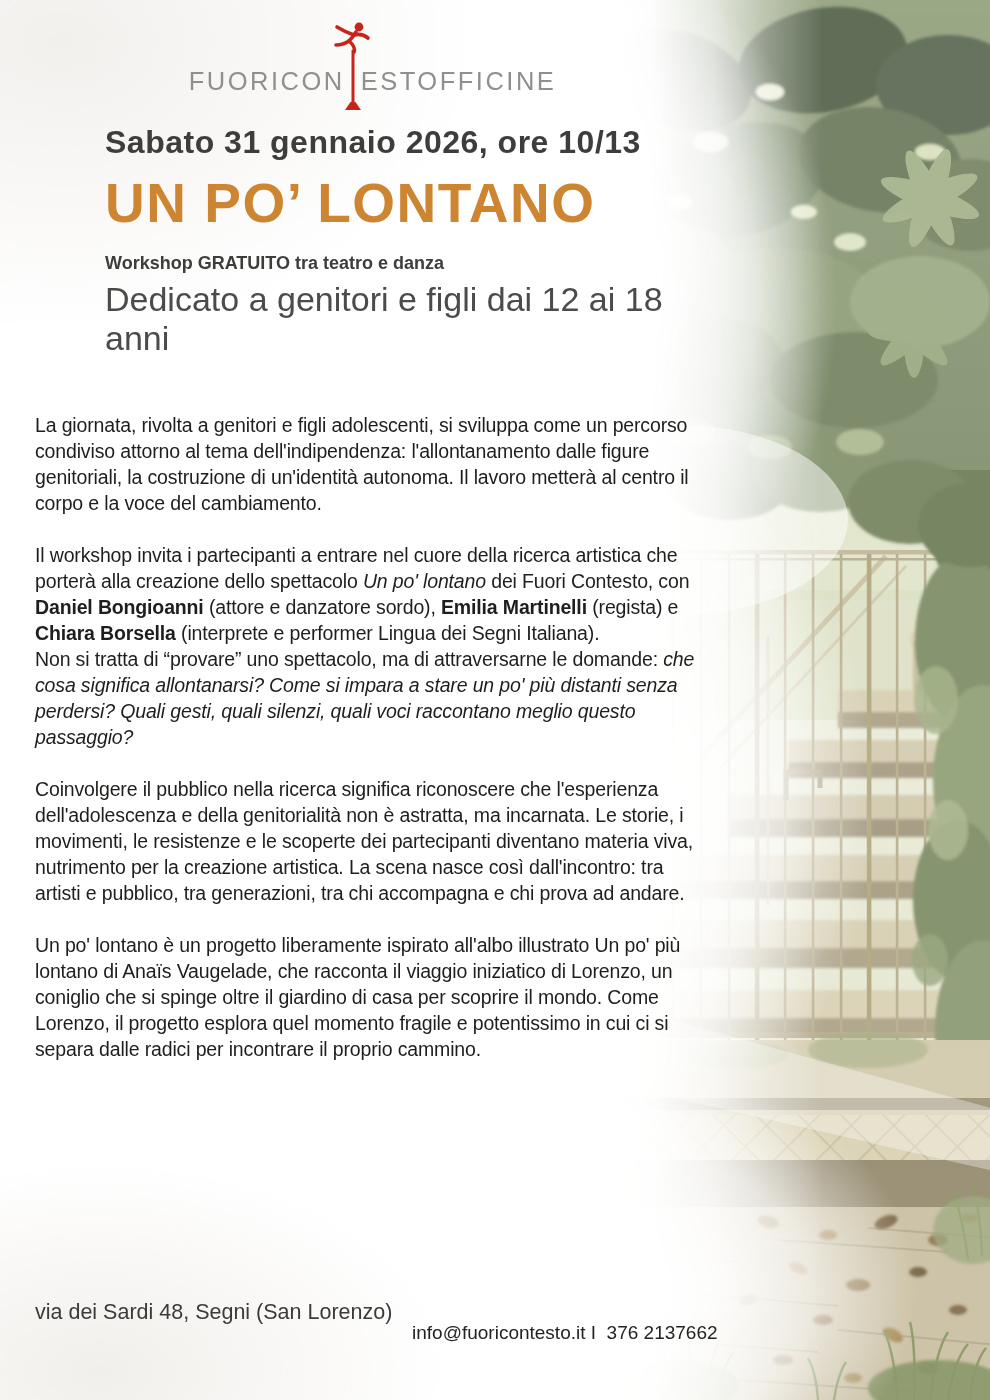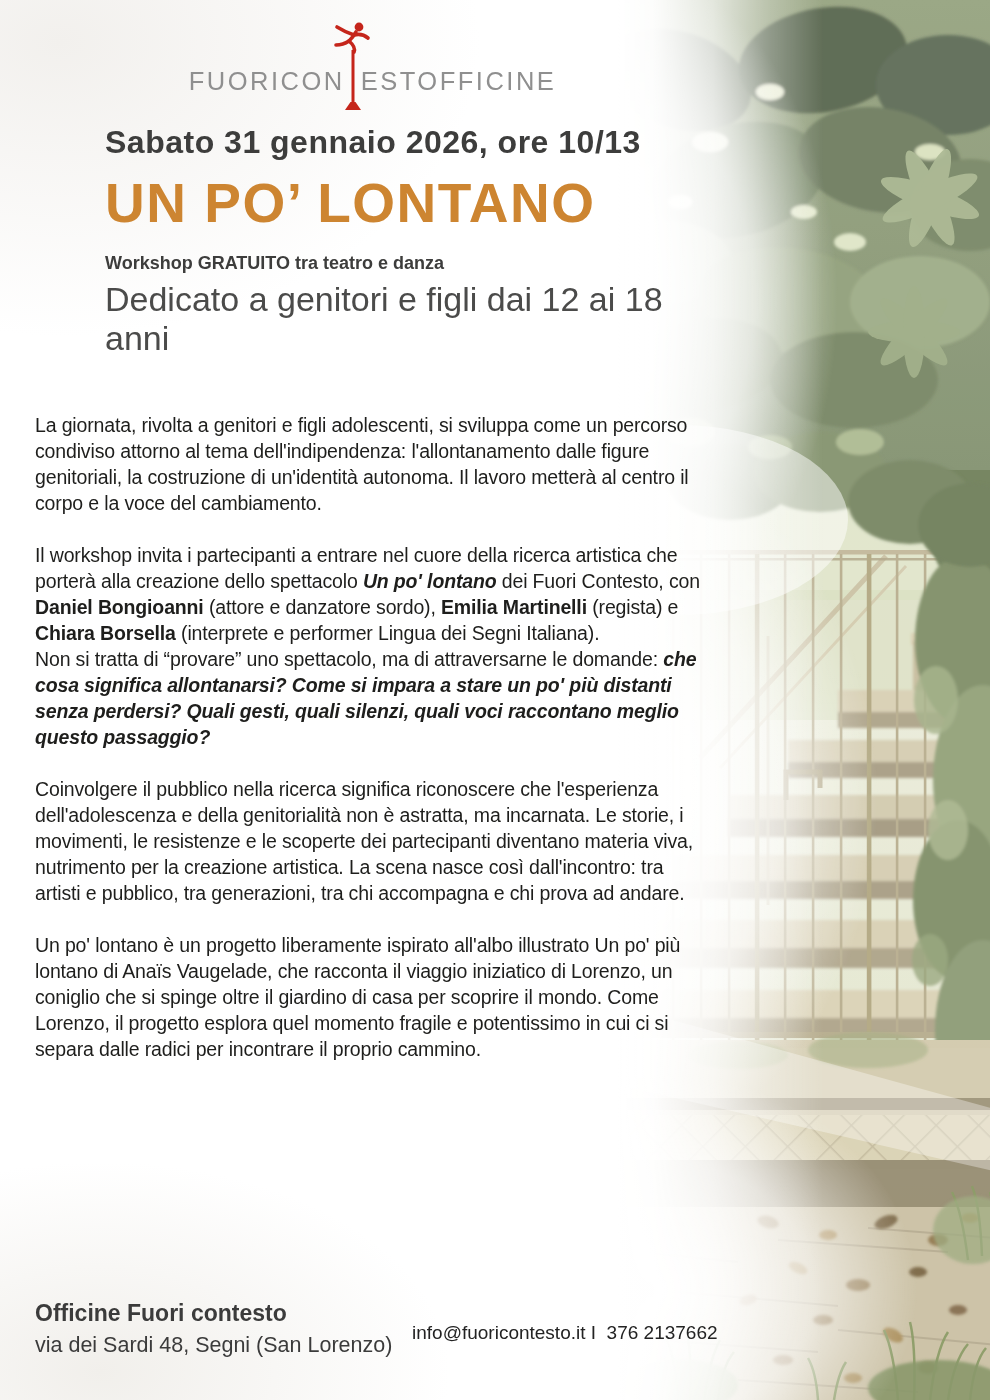--- a/index.html
+++ b/index.html
@@ -32,21 +32,21 @@
   .logo-mark svg{position:absolute; left:-12px; top:-40px; overflow:visible;}
   .h-date{margin:24px 0 0 70px; font-size:32px; font-weight:bold; color:#3d3d3c; letter-spacing:.5px;}
   .h-title{margin:10px 0 0 70px; font-size:55px; font-weight:bold; color:#cd8531; letter-spacing:1.5px;}
   .h-sub1{margin:18px 0 0 70px; font-size:18px; font-weight:bold; color:#3d3d3c;}
   .h-sub2{margin:6px 0 0 70px; font-size:34px; font-weight:normal; color:#4b4b4a;}
   .bodytext{margin-top:54px; font-size:19.5px; line-height:26px; letter-spacing:-0.15px;}
   .bodytext p{margin:0 0 26px 0;}
   .p-intro{font-style:italic;}
   .p-rich{white-space:pre-wrap;}
   .seg-bold{font-weight:bold;}
-  .seg-italic{font-style:italic;font-weight:bold;}
+  .seg-italic{font-style:italic;}
   .seg-normal{}
   
   .footer-left{position:absolute; left:35px; top:1300px; color:#3b3b3b;}
   .footer-org{font-size:23px; font-weight:bold; margin:0 0 6px 0;}
   .footer-addr{font-size:21.5px; margin:0;}
   .footer-right{position:absolute; left:400px; top:1310px; width:312px; text-align:center; color:#232323;}
   .footer-info-label{font-size:20px; font-weight:bold; margin:0 0 6px 0;}
   .footer-contacts{font-size:19px; margin:12px; white-space:pre;}
 </style>
 </head>
@@ -285,20 +285,19 @@
     <div class="bodytext">
       <p>La giornata, rivolta a genitori e figli adolescenti, si sviluppa come un percorso condiviso attorno al tema dell'indipendenza: l'allontanamento dalle figure genitoriali, la costruzione di un'identità autonoma. Il lavoro metterà al centro il corpo e la voce del cambiamento.</p>
       <p class="p-rich"><span class="seg-normal">Il workshop invita i partecipanti a entrare nel cuore della ricerca artistica che porterà alla creazione dello spettacolo </span><span class="seg-italic">Un po' lontano</span><span class="seg-normal"> dei Fuori Contesto, con </span><span class="seg-bold">Daniel Bongioanni</span><span class="seg-normal"> (attore e danzatore sordo), </span><span class="seg-bold">Emilia Martinelli</span><span class="seg-normal"> (regista) e </span><span class="seg-bold">Chiara Borsella</span><span class="seg-normal"> (interprete e performer Lingua dei Segni Italiana).
 </span><span class="seg-normal">Non si tratta di “provare” uno spettacolo, ma di attraversarne le domande: </span><span class="seg-italic">che cosa significa allontanarsi? Come si impara a stare un po' più distanti senza perdersi? Quali gesti, quali silenzi, quali voci raccontano meglio questo passaggio?</span></p>
       <p>Coinvolgere il pubblico nella ricerca significa riconoscere che l'esperienza dell'adolescenza e della genitorialità non è astratta, ma incarnata. Le storie, i movimenti, le resistenze e le scoperte dei partecipanti diventano materia viva, nutrimento per la creazione artistica. La scena nasce così dall'incontro: tra artisti e pubblico, tra generazioni, tra chi accompagna e chi prova ad andare.</p>
       <p>Un po' lontano è un progetto liberamente ispirato all'albo illustrato Un po' più lontano di Anaïs Vaugelade, che racconta il viaggio iniziatico di Lorenzo, un coniglio che si spinge oltre il giardino di casa per scoprire il mondo. Come Lorenzo, il progetto esplora quel momento fragile e potentissimo in cui ci si separa dalle radici per incontrare il proprio cammino.</p>
     </div>
   </div>
 
   <div class="footer-left">
-    <p class="footer-org">Officine Fuori contesto</p>
     <p class="footer-addr">via dei Sardi 48, Segni (San Lorenzo)</p>
   </div>
   <div class="footer-right">
     <p class="footer-contacts">info@fuoricontesto.it I  376 2137662</p>
   </div>
 
 </div>
 
 </body></html>

